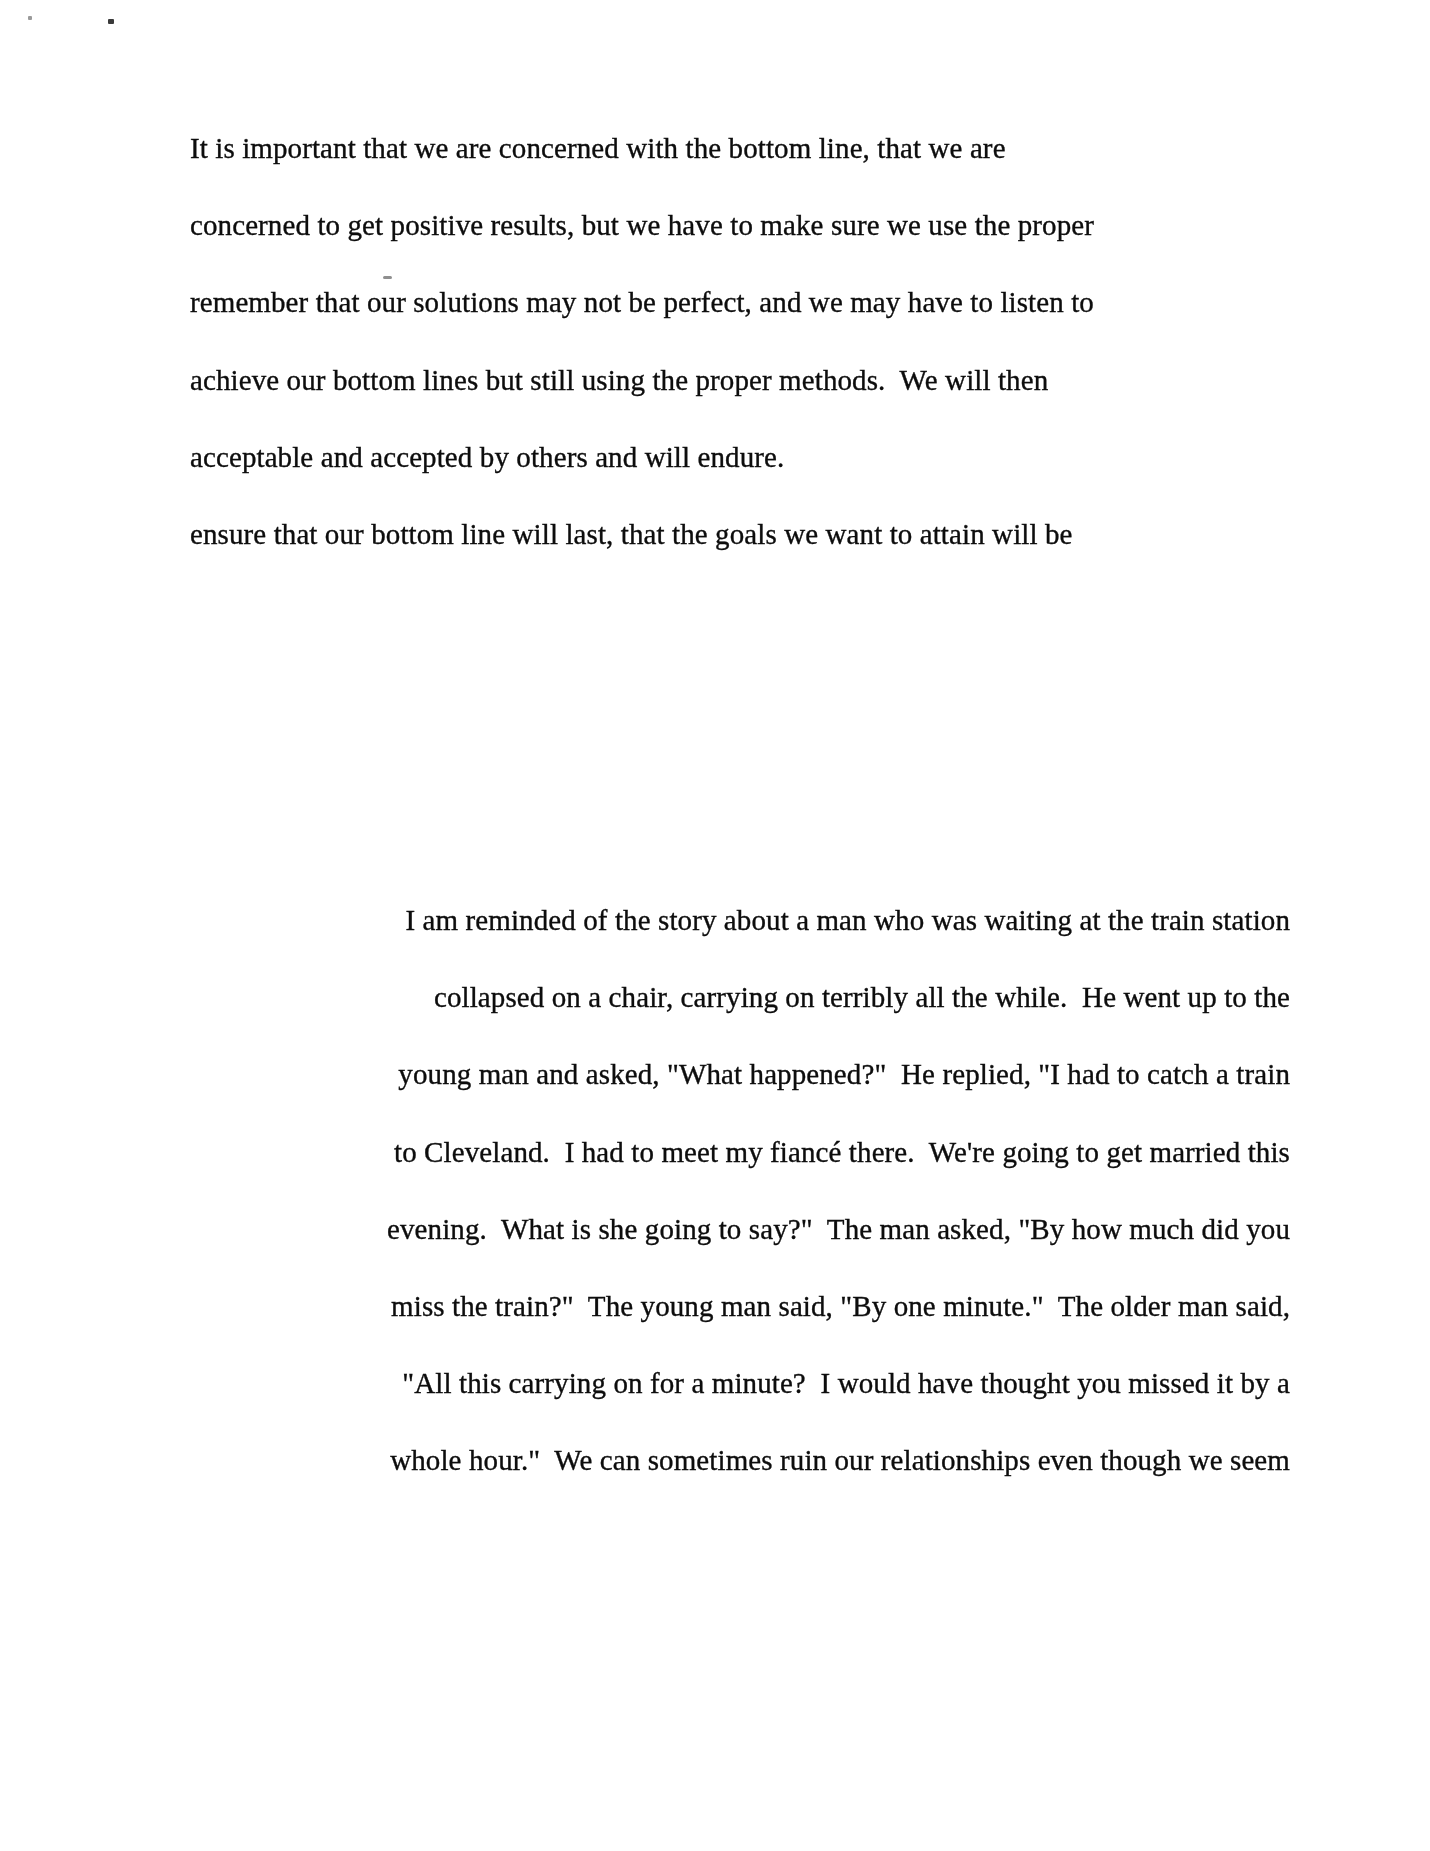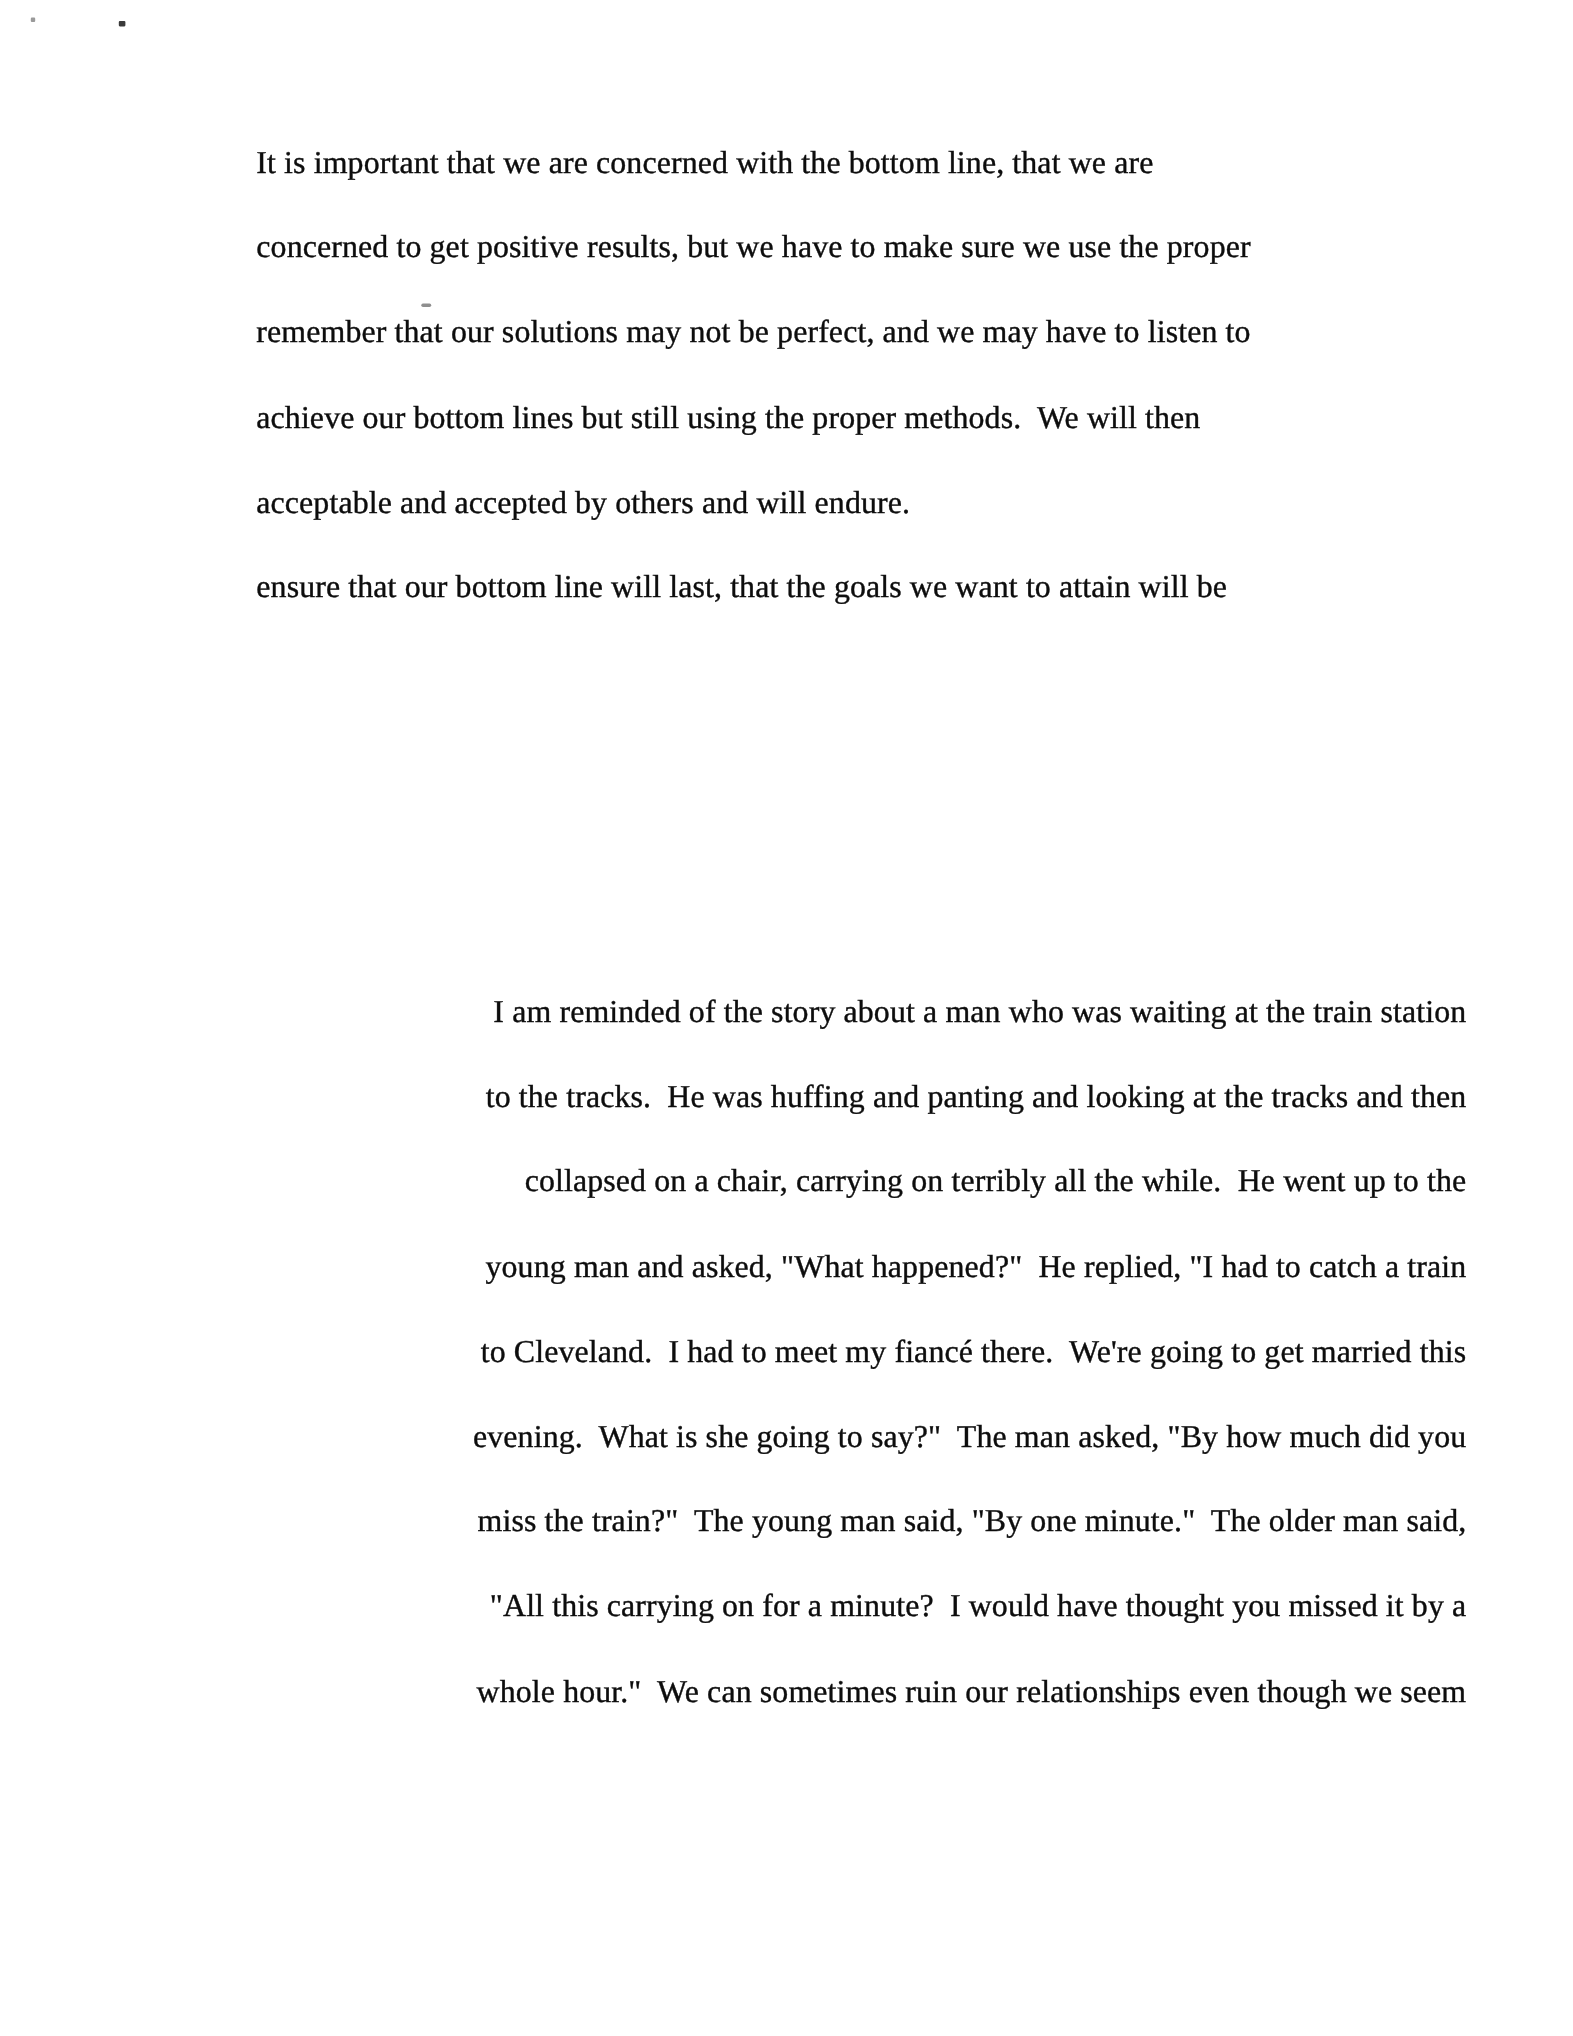--- a/index.html
+++ b/index.html
@@ -13,21 +13,20 @@
     height: 1851px;
     background: #ffffff;
     overflow: hidden;
     font-family: "Liberation Serif", "DejaVu Serif", serif;
     color: #0d0d0d;
   }
   .para {
     position: absolute;
     left: 190px;
     width: 1100px;
-    margin-left: 43px;
   }
   .para-1 { top: 110px; }
   .para-2 { top: 882px; text-align: right; }
   .line {
     line-height: 77.2px;
     font-size: 29px;
     white-space: pre;
     letter-spacing: 0.1px;
     -webkit-text-stroke: 0.35px currentColor;
   }
@@ -52,21 +51,20 @@
     <div class="line">It is important that we are concerned with the bottom line, that we are</div>
     <div class="line">concerned to get positive results, but we have to make sure we use the proper</div>
     <div class="line">remember that our solutions may not be perfect, and we may have to listen to</div>
     <div class="line">achieve our bottom lines but still using the proper methods.  We will then</div>
     <div class="line">acceptable and accepted by others and will endure.</div>
     <div class="line">ensure that our bottom line will last, that the goals we want to attain will be</div>
   </div>
 
   <div class="para para-2">
     <div class="line">I am reminded of the story about a man who was waiting at the train station</div>
-    <div class="line">to the tracks.  He was huffing and panting and looking at the tracks and then</div>
     <div class="line">collapsed on a chair, carrying on terribly all the while.  He went up to the</div>
     <div class="line">young man and asked, "What happened?"  He replied, "I had to catch a train</div>
     <div class="line">to Cleveland.  I had to meet my fiancé there.  We're going to get married this</div>
     <div class="line">evening.  What is she going to say?"  The man asked, "By how much did you</div>
     <div class="line">miss the train?"  The young man said, "By one minute."  The older man said,</div>
     <div class="line">"All this carrying on for a minute?  I would have thought you missed it by a</div>
     <div class="line">whole hour."  We can sometimes ruin our relationships even though we seem</div>
   </div>
 
 </div>

